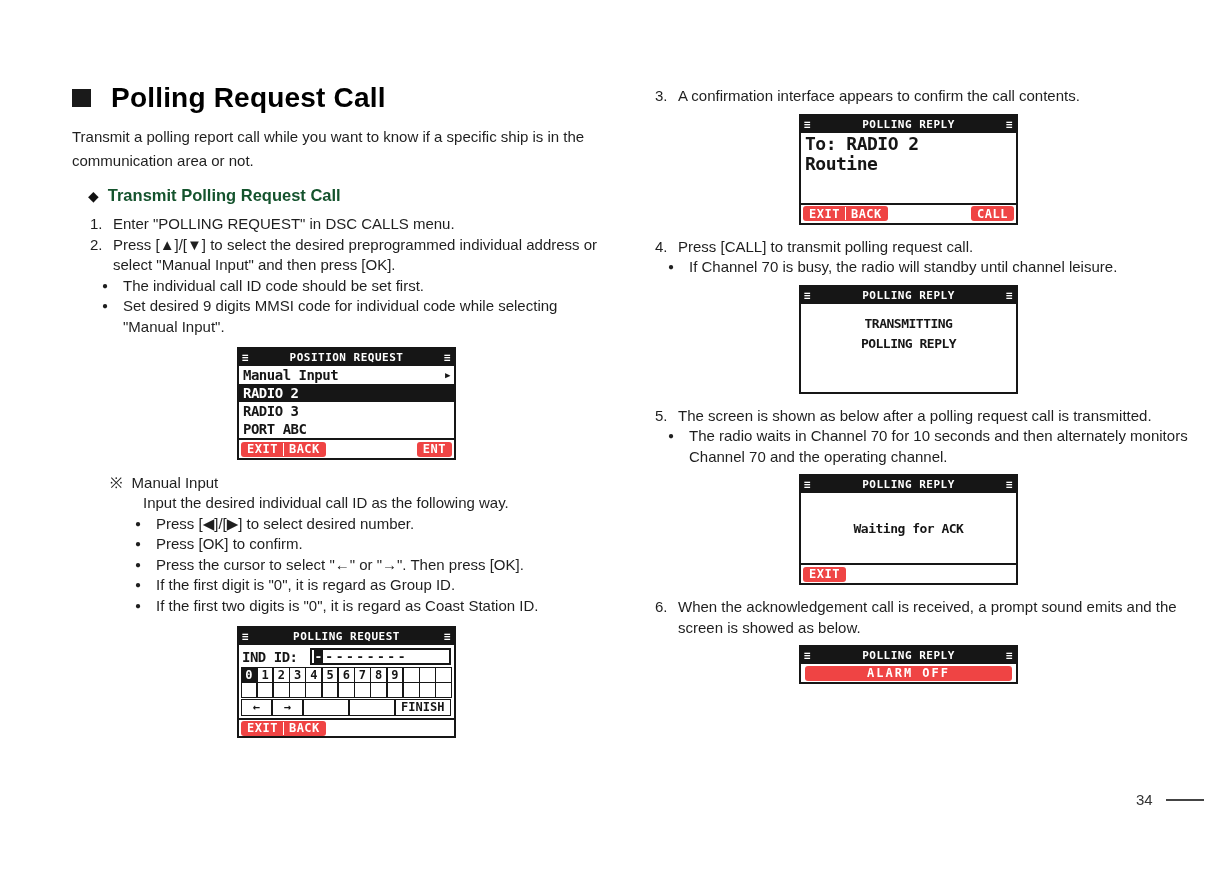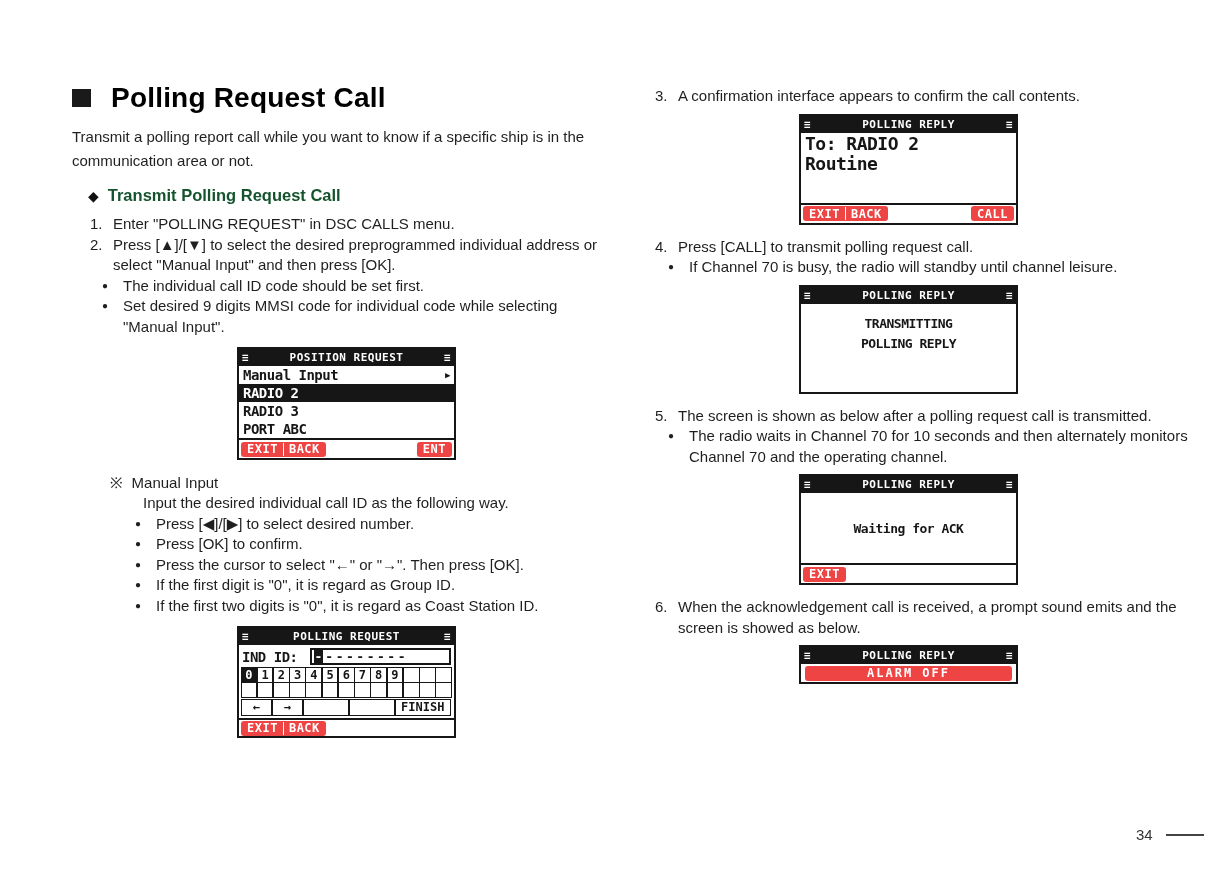--- a/index.html
+++ b/index.html
@@ -88,21 +88,21 @@
   .kc.sel { background: #161616; color: #fff; }
   .keypad-actions { display: grid; grid-template-columns: 31px 31px 46px 46px 56px; padding: 1px 2px 2px; }
   .ka {
     border: 1px solid #161616; height: 17px; text-align: center;
     font-size: 12px; font-weight: bold; line-height: 15px; margin-left: -0.5px; background: #fff;
   }
   .ka.blank { }
   .kp-footer { border-top: 2px solid #161616; }
 
   
-  .page-footer { position: absolute; left: 1136px; top: 826px; display: flex; align-items: center; gap: 13px; }
+  .page-footer { position: absolute; left: 1136px; top: 791px; display: flex; align-items: center; gap: 13px; }
   .page-num { font-size: 15px; color: #333; }
   .footer-rule { width: 38px; height: 2px; background: #444; }
 </style>
 </head>
 <body>
 
 <div class="page">
 
   <div class="left-col">
 

